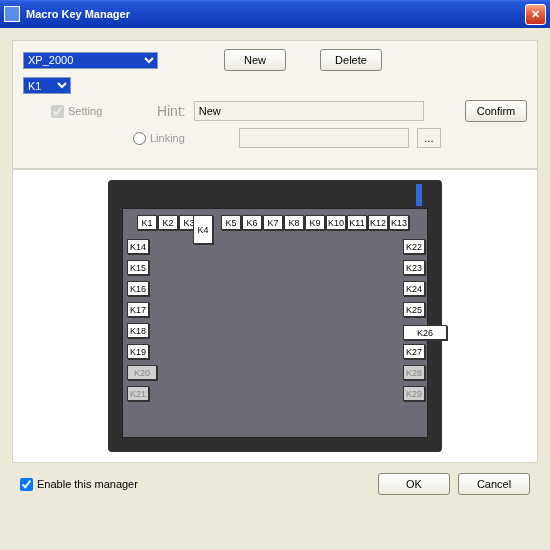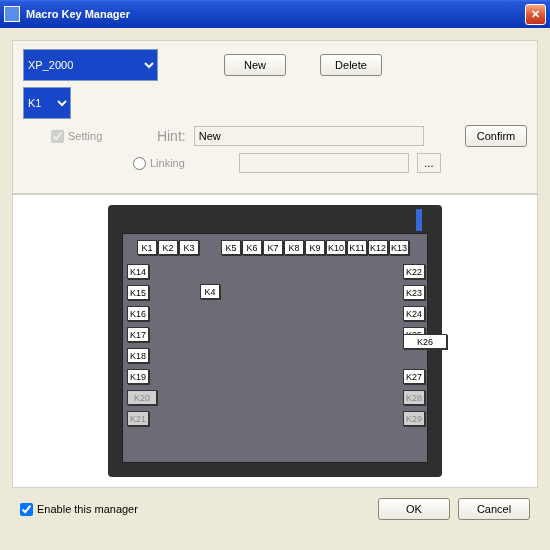--- a/index.html
+++ b/index.html
@@ -4,21 +4,21 @@
 <style>
 * { box-sizing: border-box; margin: 0; padding: 0; font-family: Tahoma, Arial, sans-serif; font-size: 11px; }
 body { background: #ece9d8; width: 550px; height: 550px; overflow: hidden; }
 .titlebar { background: linear-gradient(to bottom, #3a6ef0 0%, #2558d8 8%, #1847c8 50%, #0a35b2 100%); height: 28px; display: flex; align-items: center; padding: 0 4px; color: #fff; font-weight: bold; font-size: 13px; }
 .titlebar .icon { width: 16px; height: 16px; background: #5b8def; border: 1px solid #fff; margin-right: 6px; display: inline-block; }
 .titlebar .title { flex: 1; }
 .titlebar .closebtn { width: 21px; height: 21px; background: linear-gradient(to bottom,#f7a882,#e2583a,#c0301a); border: 1px solid #fff; border-radius: 3px; color: #fff; display: flex; align-items: center; justify-content: center; font-weight: bold; font-size: 13px; cursor: pointer; }
 .window-body { padding: 12px; }
 .group1 { border: 1px solid #d4d0c8; background: #f6f4ec; padding: 8px 10px 14px 10px; position: relative; }
 .row { display: flex; align-items: center; margin-bottom: 6px; gap: 8px; }
-select.combo { height: 32px; background: #1846c8; color: #fff; border: 1px solid #7f9db9; font-size: 11px; }
+select.combo { height: 17px; background: #1846c8; color: #fff; border: 1px solid #7f9db9; font-size: 11px; }
 select.combo.wide { width: 135px; }
 select.combo.small { width: 48px; }
 .btn { min-width: 62px; height: 22px; background: linear-gradient(to bottom,#ffffff,#eceae0); border: 1px solid #8a867a; border-radius: 3px; cursor: pointer; font-size: 11px; padding: 0 10px; }
 .lbl { color: #9a9a9a; font-size: 14px; }
 .checkbox { display: inline-flex; align-items: center; gap: 4px; color: #9a9a9a; padding-left: 28px; }
 .checkbox input { width: 13px; height: 13px; }
 input.txt { height: 20px; border: 1px solid #c3c1b7; background: #f4f2ea; padding: 0 4px; font-size: 11px; }
 input.txt.hint { width: 238px; }
 input.txt.link { width: 170px; }
 .radio input { margin-right: 4px; }
@@ -87,21 +87,21 @@
   </div>
 
 
   <div class="tablet-area">
     <div class="tablet">
       <div class="bluebar"></div>
       <div class="pad" id="pad">
           <div class="key" style="left: 14px; top: 6px; width: 20px; height: 15px;">K1</div>
           <div class="key" style="left: 35px; top: 6px; width: 20px; height: 15px;">K2</div>
           <div class="key" style="left: 56px; top: 6px; width: 20px; height: 15px;">K3</div>
-          <div class="key" style="left: 77px; top: 6px; width: 20px; height: 15px; margin-top: 44px;">K4</div>
+          <div class="key" style="left: 70px; top: 6px; width: 20px; height: 29px;">K4</div>
           <div class="key" style="left: 98px; top: 6px; width: 20px; height: 15px;">K5</div>
           <div class="key" style="left: 119px; top: 6px; width: 20px; height: 15px;">K6</div>
           <div class="key" style="left: 140px; top: 6px; width: 20px; height: 15px;">K7</div>
           <div class="key" style="left: 161px; top: 6px; width: 20px; height: 15px;">K8</div>
           <div class="key" style="left: 182px; top: 6px; width: 20px; height: 15px;">K9</div>
           <div class="key" style="left: 203px; top: 6px; width: 20px; height: 15px;">K10</div>
           <div class="key" style="left: 224px; top: 6px; width: 20px; height: 15px;">K11</div>
           <div class="key" style="left: 245px; top: 6px; width: 20px; height: 15px;">K12</div>
           <div class="key" style="left: 266px; top: 6px; width: 20px; height: 15px;">K13</div>
           <div class="key" style="left: 4px; top: 30px; width: 22px; height: 15px;">K14</div>
@@ -109,21 +109,21 @@
           <div class="key" style="left: 4px; top: 72px; width: 22px; height: 15px;">K16</div>
           <div class="key" style="left: 4px; top: 93px; width: 22px; height: 15px;">K17</div>
           <div class="key" style="left: 4px; top: 114px; width: 22px; height: 15px;">K18</div>
           <div class="key" style="left: 4px; top: 135px; width: 22px; height: 15px;">K19</div>
           <div class="key dim" style="left: 4px; top: 156px; width: 30px; height: 15px;">K20</div>
           <div class="key dim" style="left: 4px; top: 177px; width: 22px; height: 15px;">K21</div>
           <div class="key" style="left: 280px; top: 30px; width: 22px; height: 15px;">K22</div>
           <div class="key" style="left: 280px; top: 51px; width: 22px; height: 15px;">K23</div>
           <div class="key" style="left: 280px; top: 72px; width: 22px; height: 15px;">K24</div>
           <div class="key" style="left: 280px; top: 93px; width: 22px; height: 15px;">K25</div>
-          <div class="key" style="left: 280px; top: 100px; width: 44px; height: 15px;">K26</div>
+          <div class="key" style="left: 280px; top: 116px; width: 44px; height: 15px;">K26</div>
           <div class="key" style="left: 280px; top: 135px; width: 22px; height: 15px;">K27</div>
           <div class="key dim" style="left: 280px; top: 156px; width: 22px; height: 15px;">K28</div>
           <div class="key dim" style="left: 280px; top: 177px; width: 22px; height: 15px;">K29</div>
         </div>
     </div>
   </div>
 
   <div class="bottom-bar">
     <label class="enable-chk">
       <input type="checkbox" checked="" style="">

